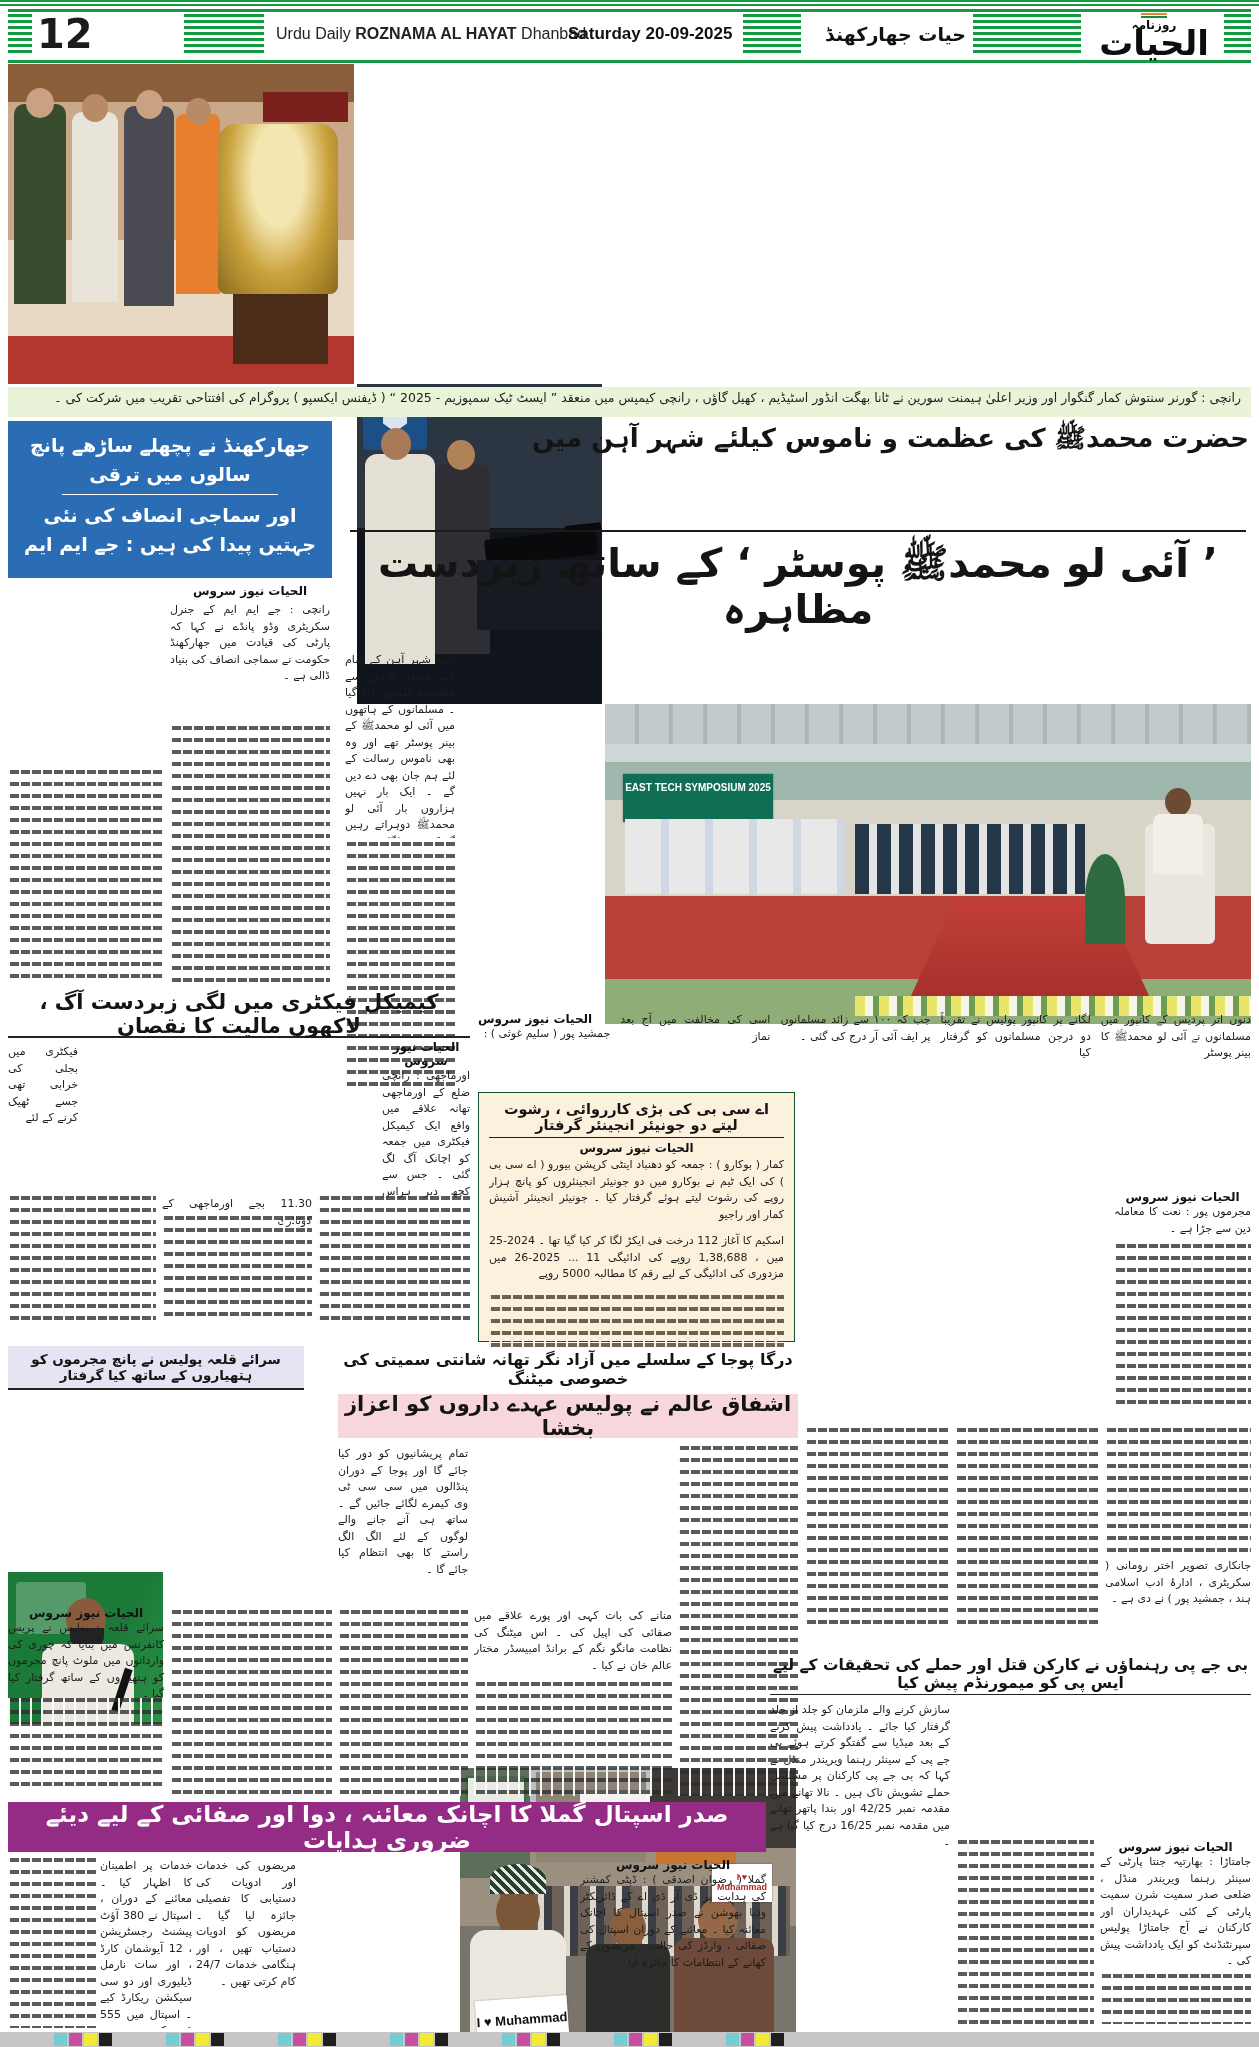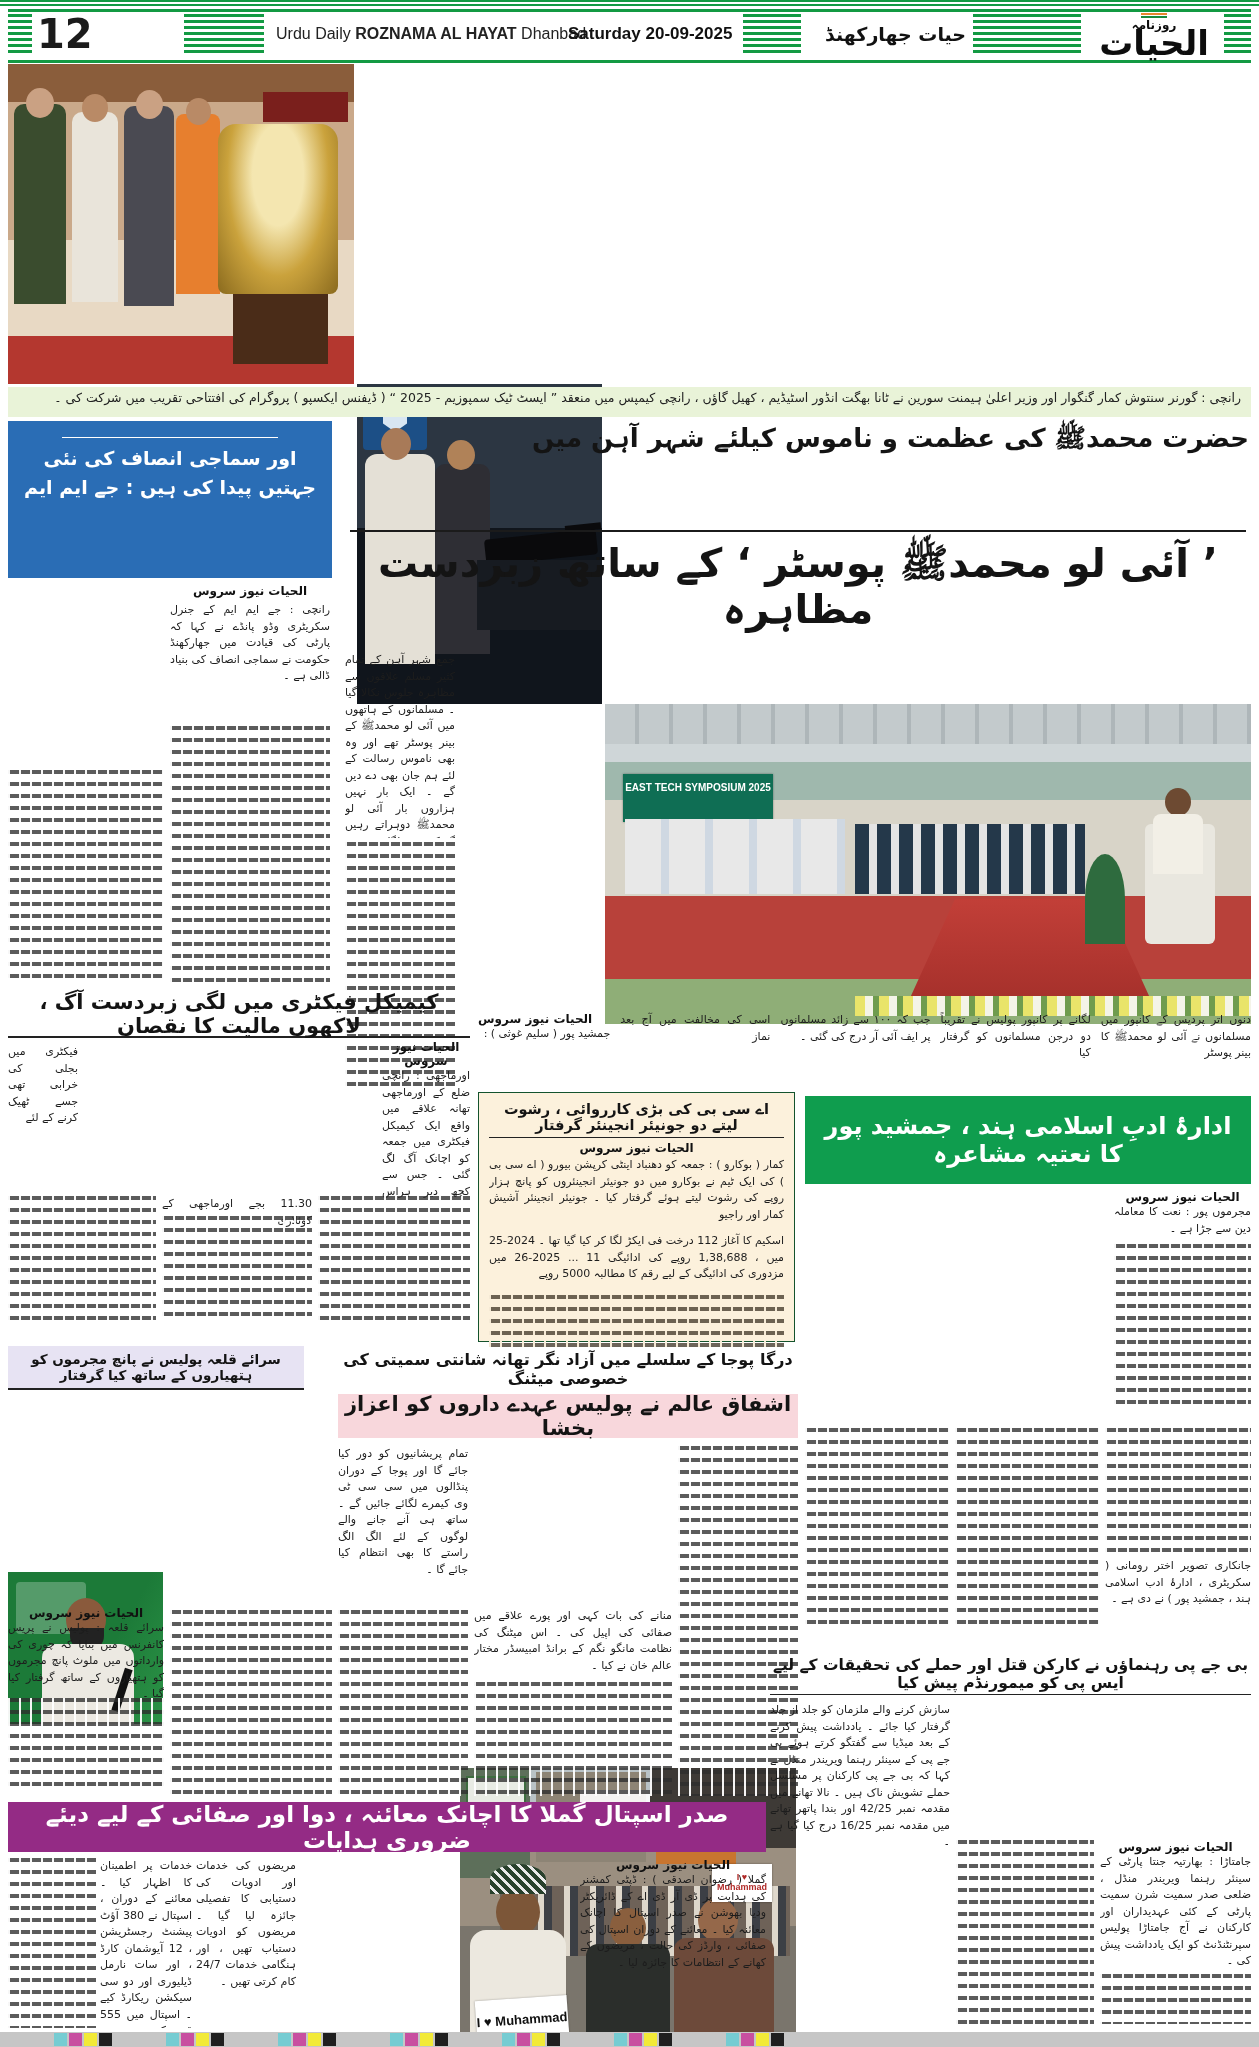--- a/index.html
+++ b/index.html
@@ -121,20 +121,21 @@
     <div class="shape" style="left:480px;top:150px;width:40px;height:90px;background:#2e6b3e;border-radius:50% 50% 0 0;"></div>
   </div>
 
   <div class="abs cap rtl" style="left:8px;top:387px;width:1223px;height:24px;">رانچی : گورنر سنتوش کمار گنگوار اور وزیر اعلیٰ ہیمنت سورین نے ٹانا بھگت انڈور اسٹیڈیم ، کھیل گاؤں ، رانچی کیمپس میں منعقد ” ایسٹ ٹیک سمپوزیم - 2025 “ ( ڈیفنس ایکسپو ) پروگرام کی افتتاحی تقریب میں شرکت کی ۔</div>
 
   <div class="abs h-big rtl ctr" style="left:343px;top:424px;width:906px;height:100px;font-size:26px;text-align:right;">حضرت محمدﷺ کی عظمت و ناموس کیلئے شہر آہن میں</div>
   <div class="abs rule" style="left:350px;top:530px;width:896px;"></div>
   <div class="abs h-big rtl ctr" style="left:345px;top:540px;width:906px;height:104px;font-size:40px;">’ آئی لو محمدﷺ پوسٹر ‘ کے ساتھ زبردست مظاہرہ</div>
 
   <div class="abs bluebox rtl ctr" style="left:8px;top:421px;width:324px;height:157px;padding:10px 8px;box-sizing:border-box;">
+    <div style="font-size:19px;font-weight:bold;line-height:1.5;">جھارکھنڈ نے پچھلے ساڑھے پانچ سالوں میں ترقی</div>
     <div style="border-top:1px solid #fff;width:70%;margin:6px auto;"></div>
     <div style="font-size:19px;font-weight:bold;line-height:1.5;">اور سماجی انصاف کی نئی جہتیں پیدا کی ہیں : جے ایم ایم</div>
   </div>
   <div class="abs byline rtl ctr" style="left:170px;top:584px;width:160px;">الحیات نیوز سروس</div>
   <div class="abs lead rtl" style="left:170px;top:602px;width:160px;height:120px;overflow:hidden;">رانچی : جے ایم ایم کے جنرل سکریٹری وڈو پانڈے نے کہا کہ پارٹی کی قیادت میں جھارکھنڈ حکومت نے سماجی انصاف کی بنیاد ڈالی ہے ۔</div>
   <div class="abs ph" style="left:8px;top:612px;width:155px;height:152px;background:linear-gradient(120deg,#1c7a38 0 60%,#2c9447);">
     <div class="shape" style="left:10px;top:14px;width:60px;height:70px;background:#17varen;"></div>
     <div class="shape" style="left:8px;top:10px;width:70px;height:52px;background:rgba(255,255,255,.25);border-radius:4px;"></div>
     <div class="head" style="left:58px;top:26px;width:40px;height:44px;background:#8a5a3c;"></div>
     <div class="shape" style="left:62px;top:56px;width:34px;height:22px;background:#222;border-radius:0 0 14px 14px;"></div>
@@ -192,21 +193,20 @@
   <div class="abs tx" style="left:318px;top:1196px;width:152px;height:128px;"></div>
 
   <div class="abs creambox" style="left:478px;top:1092px;width:317px;height:250px;box-sizing:border-box;padding:8px 10px;">
     <div class="hl rtl ctr" style="font-size:14.5px;border-bottom:1.5px solid #222;padding-bottom:4px;">اے سی بی کی بڑی کارروائی ، رشوت لیتے دو جونیئر انجینئر گرفتار</div>
     <div class="byline rtl ctr" style="margin-top:3px;">الحیات نیوز سروس</div>
     <div class="lead rtl" style="margin-top:2px;height:76px;overflow:hidden;">کمار ( بوکارو ) : جمعہ کو دھنباد اینٹی کرپشن بیورو ( اے سی بی ) کی ایک ٹیم نے بوکارو میں دو جونیئر انجینئروں کو پانچ ہزار روپے کی رشوت لیتے ہوئے گرفتار کیا ۔ جونیئر انجینئر آشیش کمار اور راجیو</div>
     <div class="lead rtl" style="height:62px;overflow:hidden;">اسکیم کا آغاز 112 درخت فی ایکڑ لگا کر کیا گیا تھا ۔ 2024-25 میں ، 1,38,688 روپے کی ادائیگی 11 ... 2025-26 میں مزدوری کی ادائیگی کے لیے رقم کا مطالبہ 5000 روپے</div>
     <div class="tx-cream" style="height:52px;"></div>
   </div>
 
-  <div class="abs greenbanner rtl ctr" style="left:805px;top:1096px;width:446px;height:88px;display:flex;align-items:center;justify-content:center;font-size:24px;font-weight:bold;padding:0 8px;box-sizing:border-box;">ادارۂ ادبِ اسلامی ہند ، جمشید پور کا نعتیہ مشاعرہ</div>
 
   <div class="abs" style="left:1114px;top:1190px;width:137px;">
     <div class="byline rtl ctr">الحیات نیوز سروس</div>
     <div class="lead rtl" style="height:40px;overflow:hidden;">مجرموں پور : نعت کا معاملہ دین سے جڑا ہے ۔</div>
     <div class="tx" style="height:168px;"></div>
   </div>
   <div class="abs tx" style="left:805px;top:1428px;width:144px;height:196px;"></div>
   <div class="abs tx" style="left:955px;top:1428px;width:144px;height:196px;"></div>
   <div class="abs" style="left:1105px;top:1428px;width:146px;">
     <div class="tx" style="height:130px;"></div>

